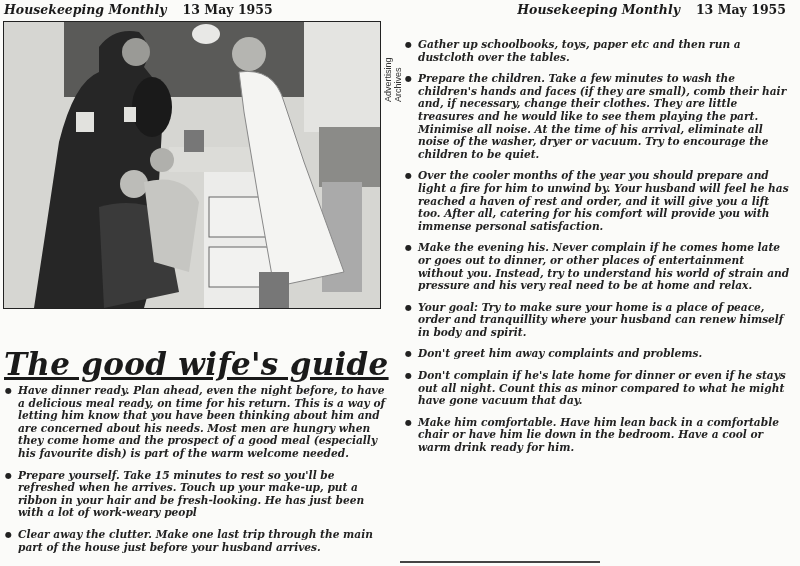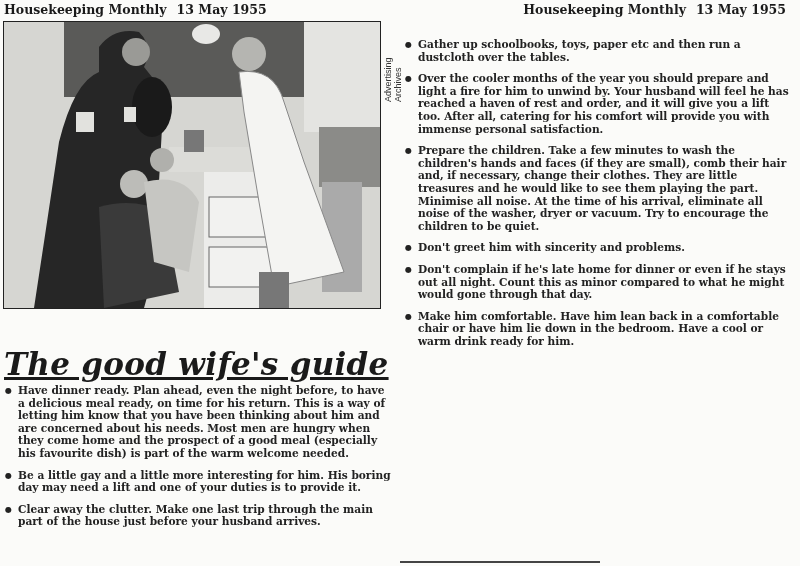--- a/index.html
+++ b/index.html
@@ -1,32 +1,32 @@
 <!DOCTYPE html>
 <html><head>
 <meta charset="utf-8">
 <style>
   html, body { margin:0; padding:0; }
   body { width:800px; height:566px; background:#fbfbf9; position:relative; overflow:hidden;
          font-family:"DejaVu Serif", serif; color:#1a1a1a; }
   .masthead { position:absolute; top:2px; font-size:12.5px; font-weight:bold; white-space:nowrap; }
-  .masthead .pub { }
-  .masthead .date { font-weight:bold; margin-left:10px; }
+  .masthead .pub { font-style:italic; }
+  .masthead .date { font-weight:bold; margin-left:16px; }
   #mast-left { left:4px; }
   #mast-right { right:14px; }
   .illustration { position:absolute; left:3px; top:21px; width:376px; height:286px;
                   border:1px solid #222; background:#cfcfcc; overflow:hidden; }
   .credit { position:absolute; left:383px; top:22px; writing-mode:vertical-rl; transform:rotate(180deg);
             font-family:"Liberation Sans", sans-serif; font-size:9px; color:#333; height:80px; }
   .title { position:absolute; left:4px; top:346px; font-size:31px; font-weight:bold; font-style:italic;
            letter-spacing:0.3px;text-decoration:underline; }
   .col { position:absolute; font-size:10.6px; line-height:12.6px; font-weight:bold; color:#222; }
   #col-left { left:4px; top:384px; width:388px; }
   #col-right { left:404px; top:38px; width:386px; }
-  .item { position:relative; padding-left:14px; margin-bottom:9px; }
+  .item { position:relative; padding-left:14px; margin-bottom:9px;font-style:italic; }
   .item::before { content:"\25CF"; position:absolute; left:1px; top:0; font-size:8px; }
   .rule { position:absolute; left:400px; top:561px; width:200px; border-top:2px solid #444; }
 </style>
 </head>
 <body>
 
 <div id="mast-left" class="masthead">
   <span class="pub">Housekeeping Monthly</span><span class="date">13 May 1955</span>
 </div>
 <div id="mast-right" class="masthead">
@@ -63,27 +63,29 @@
     <path d="M95 185 Q130 175 160 190 L175 270 L100 286 Z" fill="#3a3a3a"></path>
     <path d="M140 160 Q180 150 195 180 L185 250 L150 240 Z" fill="#c6c6c2"></path>
   </svg>
 </div>
 <div class="credit">Advertising Archives</div>
 
 <div class="title">The good wife's guide</div>
 
 <div id="col-left" class="col">
   <div class="item">Have dinner ready. Plan ahead, even the night before, to have a delicious meal ready, on time for his return. This is a way of letting him know that you have been thinking about him and are concerned about his needs. Most men are hungry when they come home and the prospect of a good meal (especially his favourite dish) is part of the warm welcome needed.</div>
-  <div class="item">Be a little gay and a little more interesting for him. His boring day may need a lift and one of your duties is to provide it.</div>
+  <div class="item">Prepare yourself. Take 15 minutes to rest so you'll be refreshed when he arrives. Touch up your make-up, put a ribbon in your hair and be fresh-looking. He has just been with a lot of work-weary peopl</div>
   <div class="item">Clear away the clutter. Make one last trip through the main part of the house just before your husband arrives.</div>
 </div>
 
 <div id="col-right" class="col">
   <div class="item">Gather up schoolbooks, toys, paper etc and then run a dustcloth over the tables.</div>
+  <div class="item">Prepare the children. Take a few minutes to wash the children's hands and faces (if they are small), comb their hair and, if necessary, change their clothes. They are little treasures and he would like to see them playing the part. Minimise all noise. At the time of his arrival, eliminate all noise of the washer, dryer or vacuum. Try to encourage the children to be quiet.</div>
   <div class="item">Over the cooler months of the year you should prepare and light a fire for him to unwind by. Your husband will feel he has reached a haven of rest and order, and it will give you a lift too. After all, catering for his comfort will provide you with immense personal satisfaction.</div>
-  <div class="item">Prepare the children. Take a few minutes to wash the children's hands and faces (if they are small), comb their hair and, if necessary, change their clothes. They are little treasures and he would like to see them playing the part. Minimise all noise. At the time of his arrival, eliminate all noise of the washer, dryer or vacuum. Try to encourage the children to be quiet.</div>
-  <div class="item">Don't greet him with sincerity and problems.</div>
-  <div class="item">Don't complain if he's late home for dinner or even if he stays out all night. Count this as minor compared to what he might would gone through that day.</div>
+  <div class="item">Make the evening his. Never complain if he comes home late or goes out to dinner, or other places of entertainment without you. Instead, try to understand his world of strain and pressure and his very real need to be at home and relax.</div>
+  <div class="item">Your goal: Try to make sure your home is a place of peace, order and tranquillity where your husband can renew himself in body and spirit.</div>
+  <div class="item">Don't greet him away complaints and problems.</div>
+  <div class="item">Don't complain if he's late home for dinner or even if he stays out all night. Count this as minor compared to what he might have gone vacuum that day.</div>
   <div class="item">Make him comfortable. Have him lean back in a comfortable chair or have him lie down in the bedroom. Have a cool or warm drink ready for him.</div>
 
 </div>
 
 <div class="rule"></div>
 
 </body></html>

